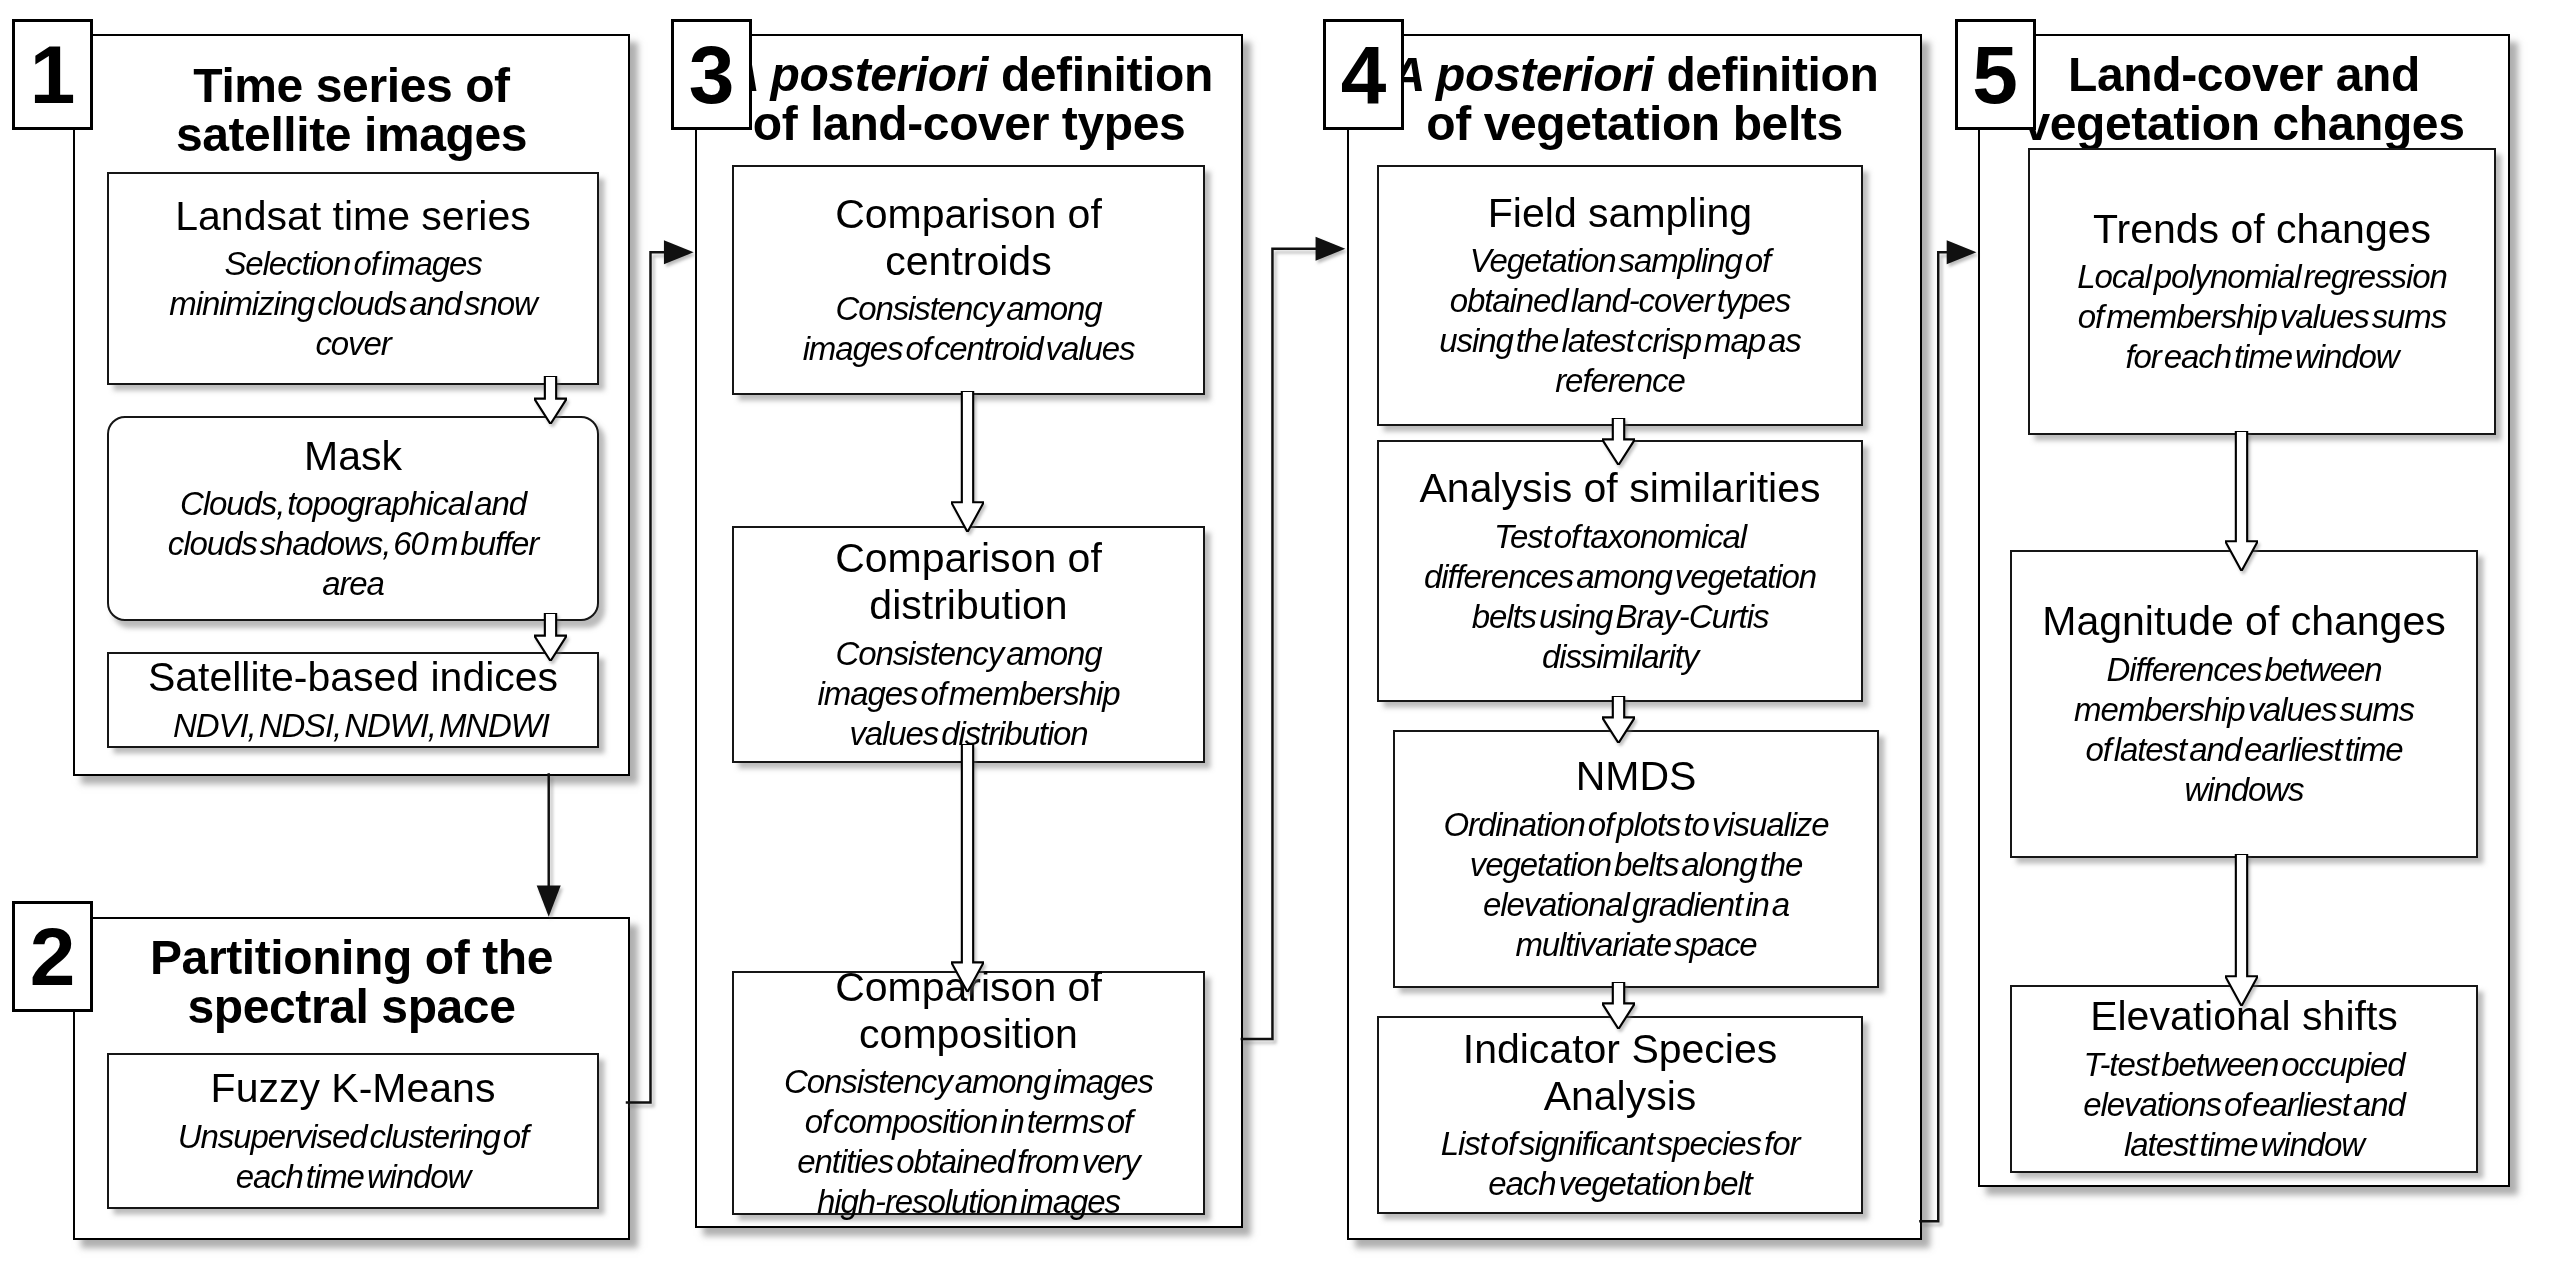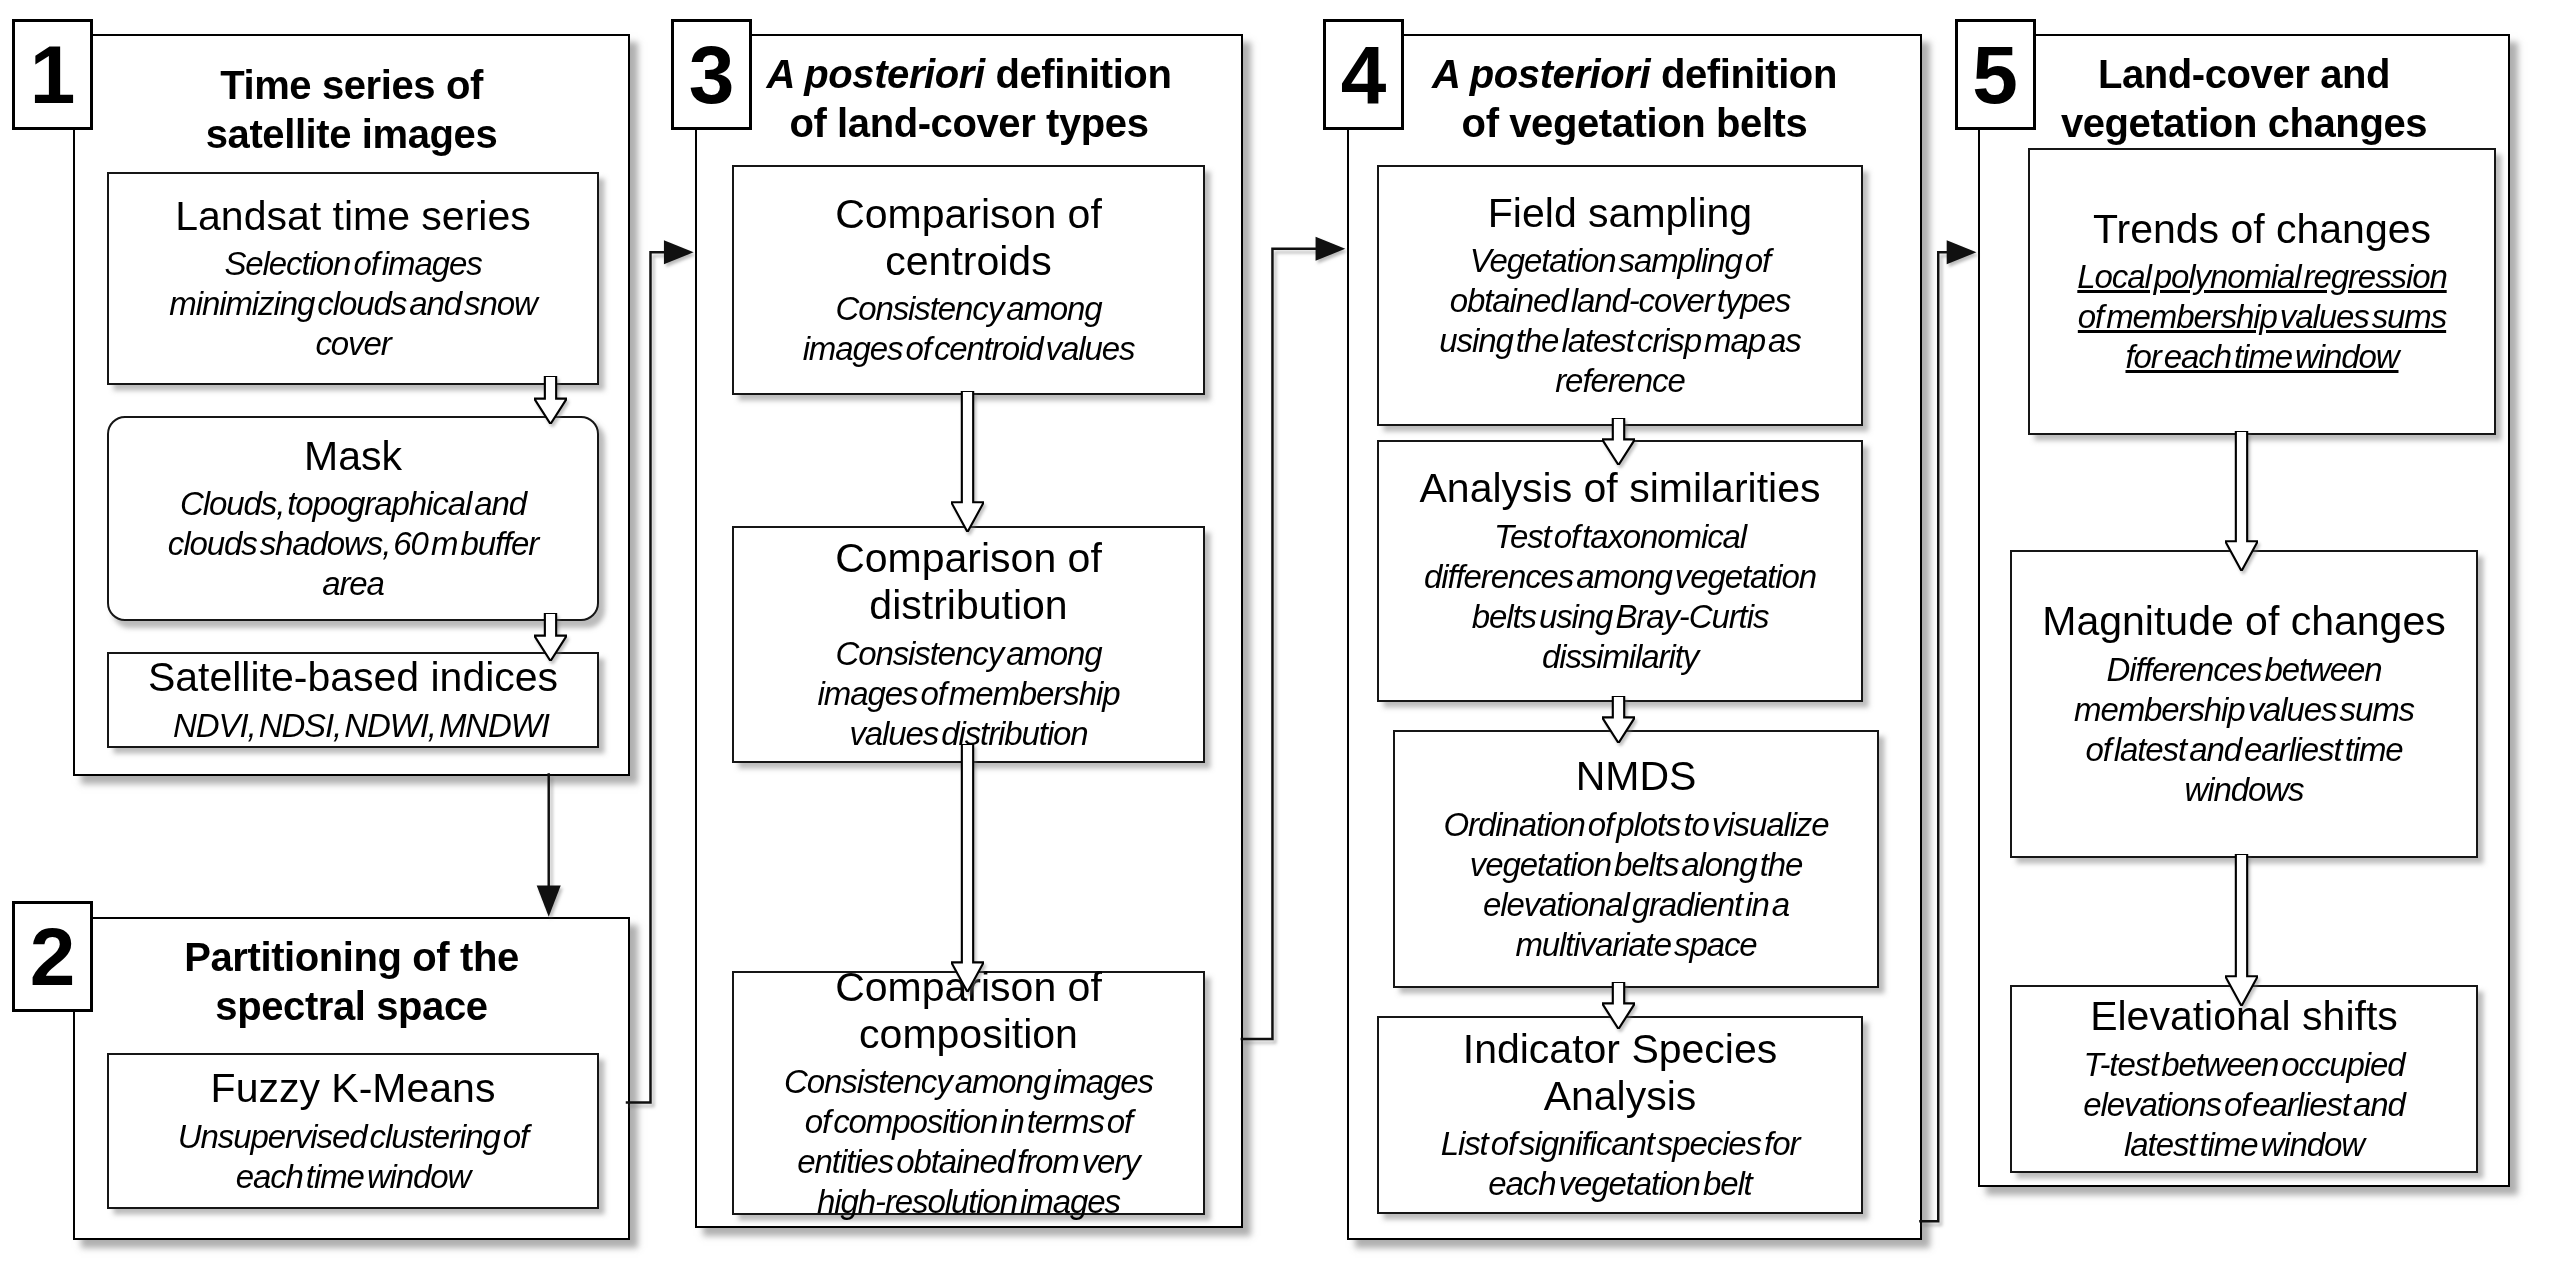--- a/index.html
+++ b/index.html
@@ -11,21 +11,21 @@
     position:absolute;background:#fff;border:2.8px solid #000;
     box-shadow:7.8px 7.8px 6.4px rgba(110,110,110,.55);
   }
   .badge{
     position:absolute;width:75px;height:105px;background:#fff;border:3.5px solid #000;
     display:flex;align-items:center;justify-content:center;
     font-weight:bold;font-size:82px;z-index:7;
   }
   .panel-title{
     position:absolute;left:0;right:0;text-align:center;
-    font-weight:bold;font-size:40px;line-height:49px;letter-spacing:-0.4px;
+    font-weight:bold;font-size:48px;line-height:49px;letter-spacing:-0.4px;
   }
   .panel-title .t-line{display:block;}
   .ibox{
     position:absolute;background:#fff;border:2.1px solid #161616;
     box-shadow:5.7px 6.4px 5px rgba(120,120,120,.5);
     display:flex;flex-direction:column;justify-content:center;align-items:center;
     text-align:center;z-index:2;
   }
   .ihead{font-size:41px;line-height:47px;}
   .ihead.nowrap{white-space:nowrap;}
@@ -162,21 +162,21 @@
   </section>
 
   <section class="panel" style="left:1978px;top:34px;width:528px;height:1149px;">
     <div class="badge" style="left:-25.4px;top:-17px;">5</div>
     <div class="panel-title" style="top:14px;">
       <span class="t-line">Land-cover and</span>
       <span class="t-line">vegetation changes</span>
     </div>
     <div class="ibox" style="left:48px;top:112px;width:464px;height:283px;">
       <div class="ihead nowrap">Trends of changes</div>
-      <div class="idesc" style="max-width:382px;text-decoration:underline;">Local polynomial regression of membership values sums for each time window</div>
+      <div class="idesc" style="max-width:382px;">Local polynomial regression of membership values sums for each time window</div>
     </div>
     <div class="arrow" style="left:245px;top:395px;">
       <svg width="33" height="140" viewBox="0 0 46 198">
           <polygon points="15,0 31,0 31,156 46,156 23,198 0,156 15,156"></polygon>
         </svg>
     </div>
     <div class="ibox" style="left:30px;top:514px;width:464px;height:304px;">
       <div class="ihead nowrap">Magnitude of changes</div>
       <div class="idesc" style="max-width:361px;">Differences between membership values sums of latest and earliest time windows</div>
     </div>

